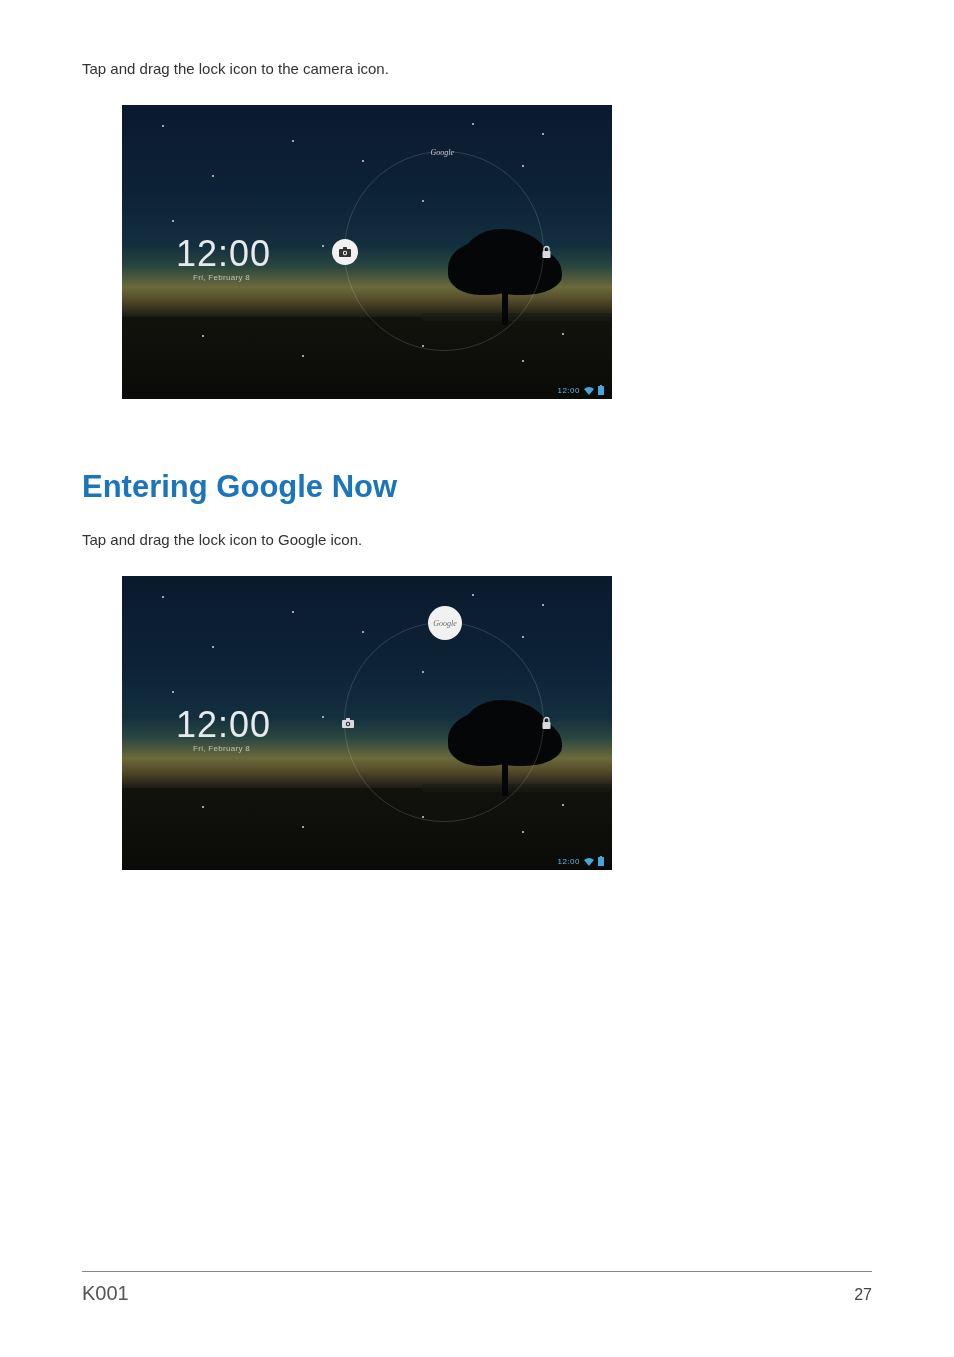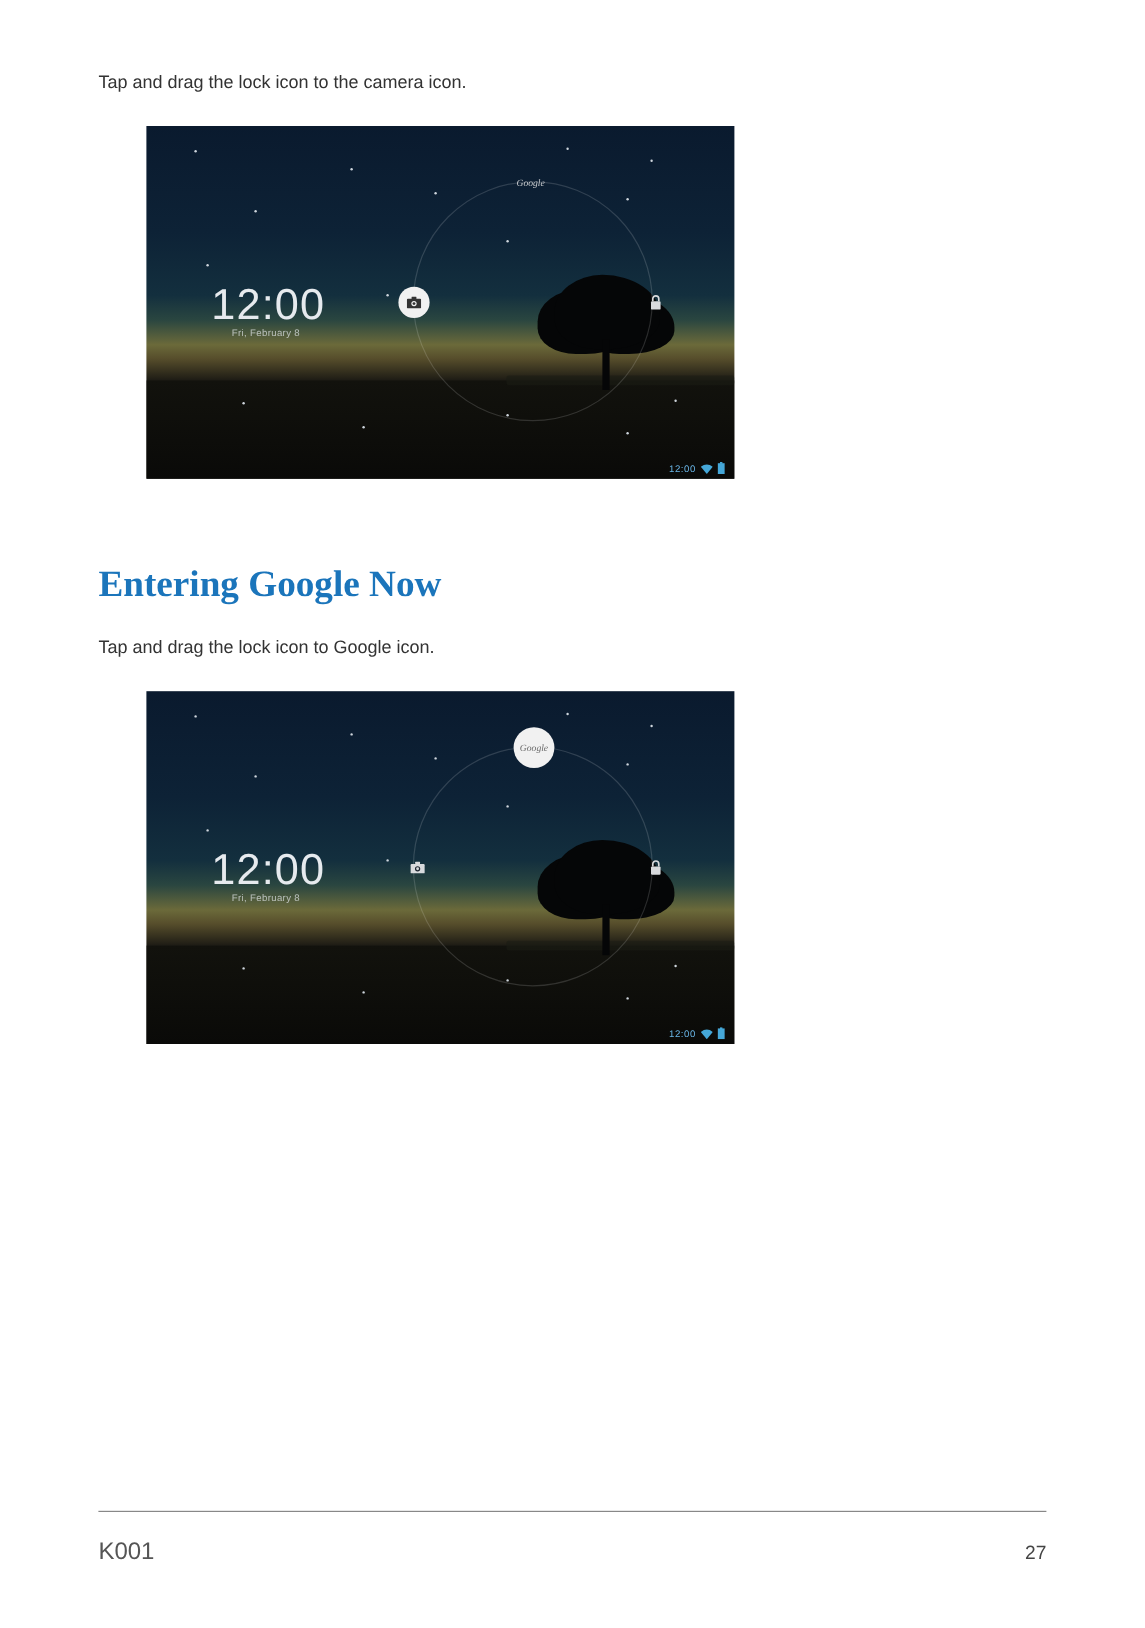--- a/index.html
+++ b/index.html
@@ -57,24 +57,24 @@
   .ring { position:absolute; width:200px; height:200px; border:1px solid rgba(255,255,255,.15); border-radius:50%; top:46px; left:222px; }
   .ring-icon { position:absolute; width:18px; height:18px; display:flex; align-items:center; justify-content:flex-end; }
   .ring-top { top:-9px; left:91px; }
   .ring-left { top:91px; left:-9px; }
   .ring-right { top:91px; right:-9px; }
   .icon-active-bg { width:26px; height:26px; border-radius:50%; background:#f1f1f1; display:flex; align-items:center; justify-content:center; position:absolute; }
   
   .statusbar { position:absolute; bottom:4px; right:8px; display:flex; align-items:center; gap:4px; }
   .status-time { color:#6ab7e8; font-size:8px; font-family:Arial,sans-serif; letter-spacing:.5px;}
   .wifi svg, .batt svg { display:block; }
-  .sec2 { margin-top: 20px; margin-bottom: 26px; font-family: Liberation Serif, serif; }
+  .sec2 { margin-top: 20px; margin-bottom: 26px; }
   .footer {
     position:absolute; bottom:52px; left:82px; right:82px;
-    border-top:1px solid #888; padding-top:22px;
+    border-top:1px solid #888; padding-top:10px;
     display:flex; justify-content:space-between; align-items:baseline;
     font-size:20px; color:#555;
   }
   .footer .pgnum { font-size:16px; color:#444; }
 </style>
 </head>
 <body>
 
 <div class="page">
 

